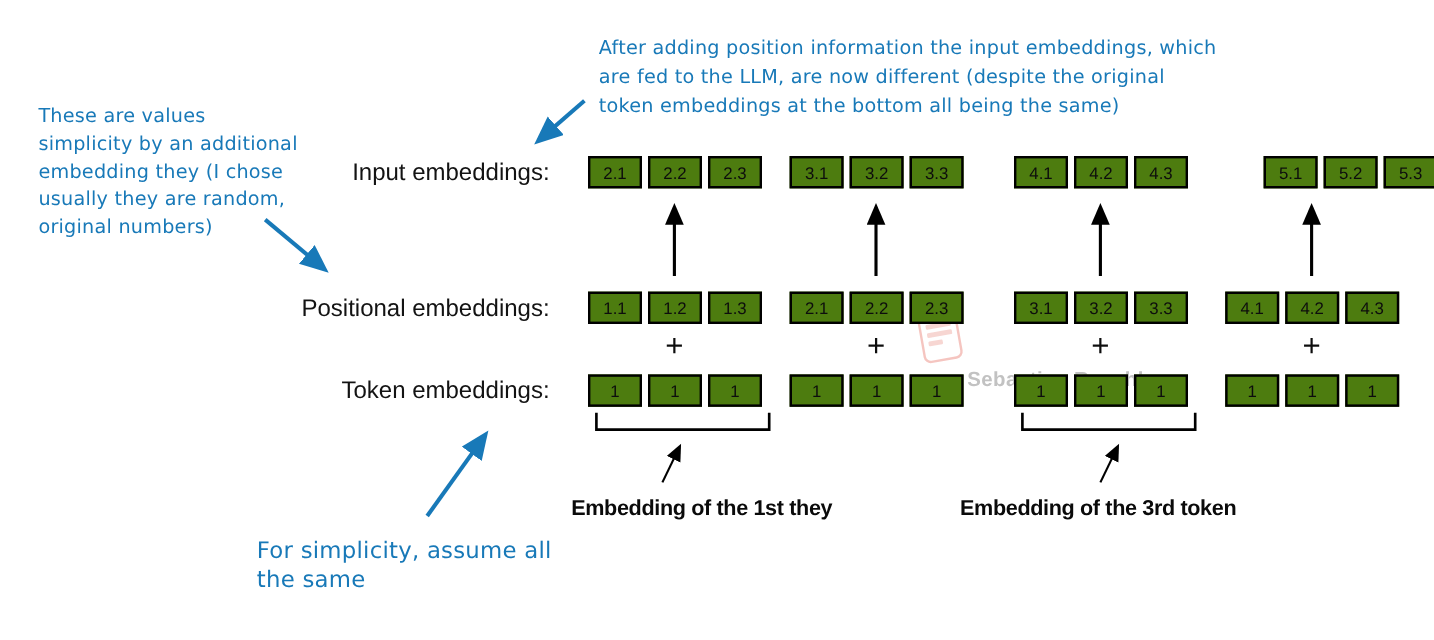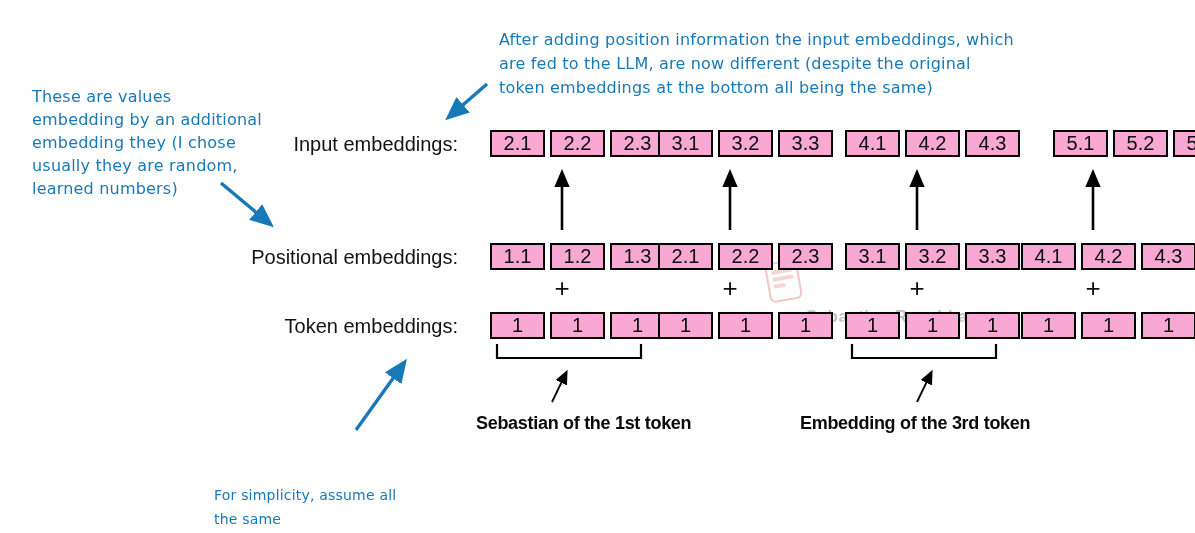--- a/index.html
+++ b/index.html
@@ -7,31 +7,31 @@
     position:relative;width:1195px;height:533px;background:#ffffff;
     font-family:"Liberation Sans",sans-serif;overflow:hidden;
   }
   .overlay{position:absolute;left:0;top:0;width:1195px;height:533px;pointer-events:none;}
 
   
   .note{position:absolute;color:#1879b8;font-family:"DejaVu Sans",sans-serif;
         font-size:16px;line-height:23px;letter-spacing:.2px;font-weight:500;}
   .note div{white-space:nowrap;}
   #note-tr{line-height:24px;}
-  #note-bl{line-height:24px;font-size:14px;margin-top:36px;}
+  #note-bl{line-height:24px;font-size:19px;}
 
   
   .row-label{position:absolute;left:150px;width:308px;text-align:right;
              font-size:20px;color:#131313;line-height:26px;}
 
   
   .group{position:absolute;display:flex;gap:5px;}
-  .box{box-sizing:border-box;width:55px;height:27px;border:2px solid #000;
+  .box{box-sizing:border-box;width:45px;height:27px;border:2px solid #000;
        display:flex;align-items:center;justify-content:center;
-       font-size:20px;color:#0d0d0d;background:#f9a8d4;}
+       font-size:14px;color:#0d0d0d;background:#4d7c0f;}
 
   .plus{position:absolute;width:28px;text-align:center;font-size:26px;
         line-height:28px;color:#0d0d0d;font-weight:400;}
 
   .caption{position:absolute;font-weight:bold;font-size:18px;letter-spacing:-.3px;
            color:#0a0a0a;white-space:nowrap;}
 
   
   .wm-text{position:absolute;left:806px;top:276px;font-size:17px;font-weight:bold;
            color:#c2c2c2;letter-spacing:.4px;white-space:nowrap;margin-top:31px;}
@@ -78,24 +78,24 @@
     <line x1="552" y1="402" x2="566" y2="373" stroke="#000" stroke-width="1.8" marker-end="url(#ah-thin)"></line>
     <line x1="917" y1="402" x2="931" y2="373" stroke="#000" stroke-width="1.8" marker-end="url(#ah-thin)"></line>
 
     <line x1="221" y1="183" x2="270" y2="224" stroke="#1879b8" stroke-width="3.4" marker-end="url(#ah-blue)"></line>
     <line x1="487" y1="84" x2="449" y2="117" stroke="#1879b8" stroke-width="3.4" marker-end="url(#ah-blue)"></line>
     <line x1="356" y1="430" x2="404" y2="363" stroke="#1879b8" stroke-width="3.4" marker-end="url(#ah-blue)"></line>
   </svg>
 
   <div class="note" id="note-tl" style="left:32px;top:46px;margin-top:39px;">
     <div>These are values</div>
-    <div>embedding by an additional</div>
+    <div>simplicity by an additional</div>
     <div>embedding they (I chose</div>
     <div>usually they are random,</div>
-    <div>learned numbers)</div>
+    <div>original numbers)</div>
   </div>
 
   <div class="note" id="note-tr" style="left:499px;top:28px;">
     <div>After adding position information the input embeddings, which</div>
     <div>are fed to the LLM, are now different (despite the original</div>
     <div>token embeddings at the bottom all being the same)</div>
   </div>
 
   <div class="note" id="note-bl" style="left:214px;top:447px;">
     <div>For simplicity, assume all</div>
@@ -167,16 +167,16 @@
     <span class="box">1</span>
     <span class="box">1</span>
     <span class="box">1</span>
   </div>
   <div class="group" style="left:1021px;top:312px;">
     <span class="box">1</span>
     <span class="box">1</span>
     <span class="box">1</span>
   </div>
 
-  <div class="caption" style="left:476px;top:413px;">Sebastian of the 1st token</div>
+  <div class="caption" style="left:476px;top:413px;">Embedding of the 1st they</div>
   <div class="caption" style="left:800px;top:413px;">Embedding of the 3rd token</div>
 
 </div>
 
 </body></html>

